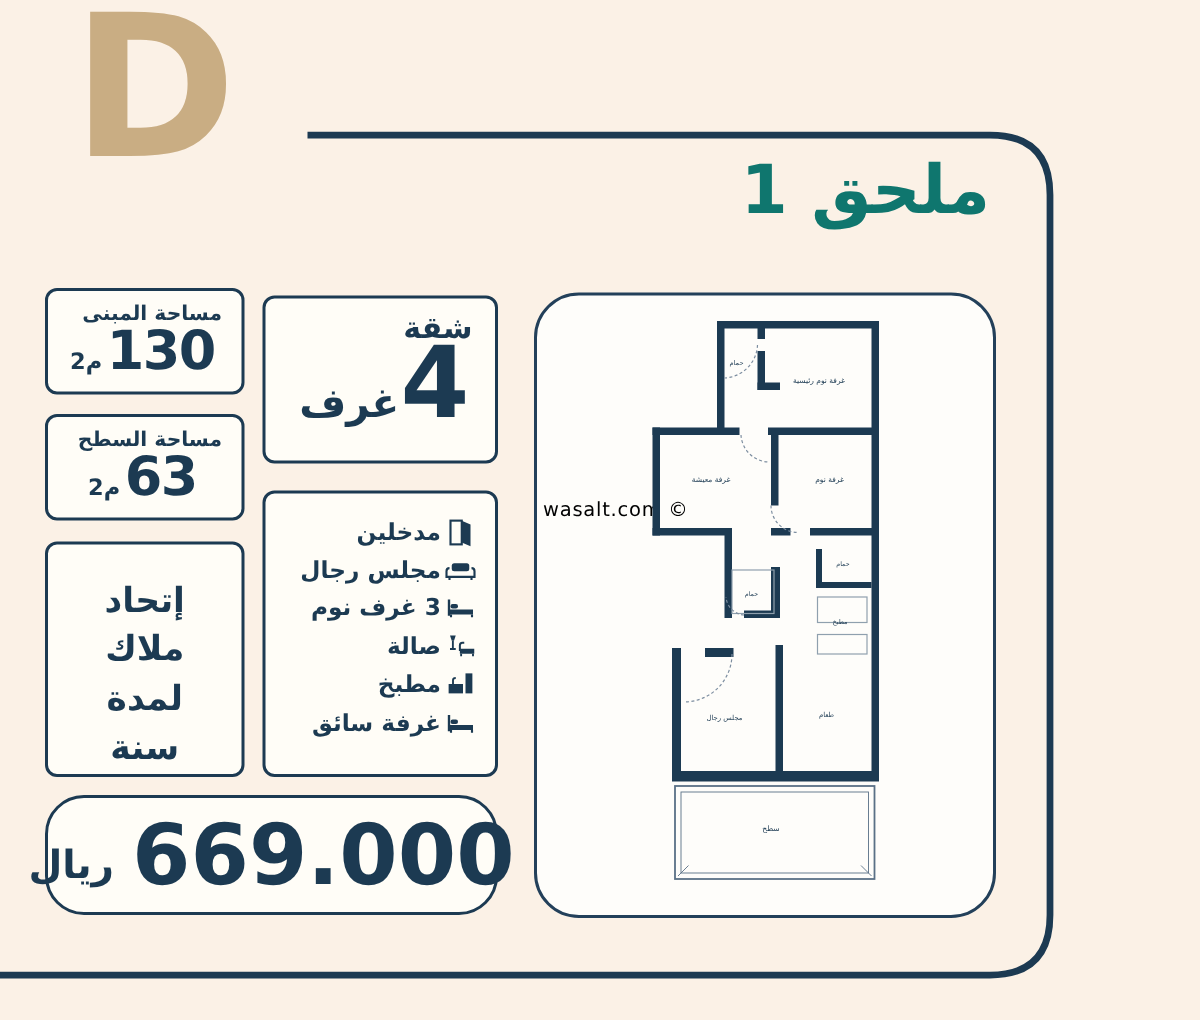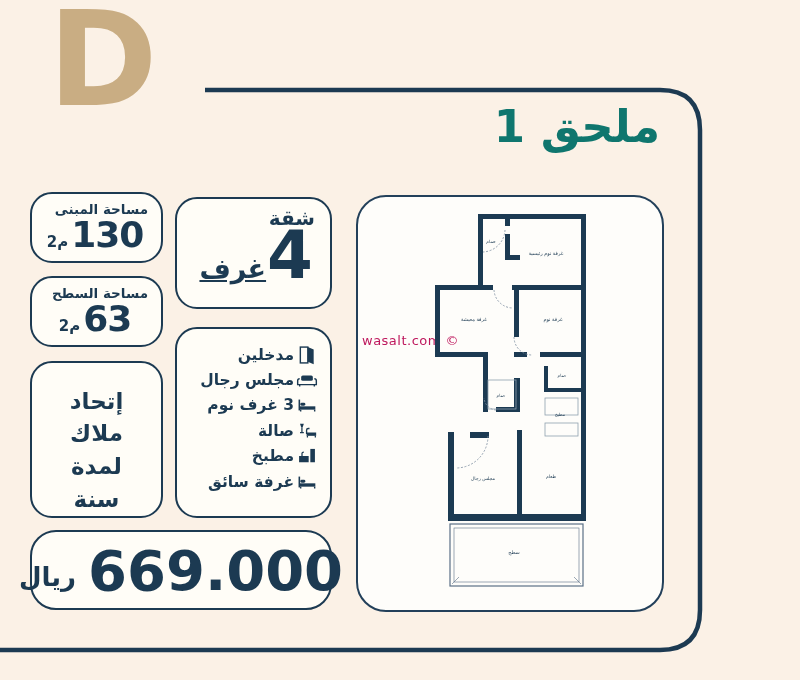--- a/index.html
+++ b/index.html
@@ -15,51 +15,51 @@
   
   .frame-svg{position:absolute;left:0;top:0;}
   
   .main-title{
     position:absolute;left:380px;top:100px;width:280px;text-align:right;
     font-size:45px;font-weight:bold;color:#0f766e;direction:rtl;
   }
   
   .pill{
     position:absolute;background:#fffdf7;border:2.5px solid #1c3a52;
-    border-radius:22px;box-sizing:border-box;direction:rtl;
+    border-radius:8px;box-sizing:border-box;direction:rtl;
   }
   .stat-box1{left:30px;top:192px;width:133px;height:71px;padding:7px 13px 0 10px;}
   .stat-box2{left:30px;top:276px;width:133px;height:71px;padding:7px 13px 0 10px;}
   .stat-label{font-size:13.5px;font-weight:bold;text-align:right;}
   .stat-value{display:flex;justify-content:center;align-items:baseline;gap:3px;margin-top:-3px;}
   .stat-num{font-size:36px;font-weight:bold;letter-spacing:-1px;}
   .stat-unit{font-size:15px;font-weight:bold;}
   .union-box{left:30px;top:361px;width:133px;height:157px;display:flex;flex-direction:column;
     justify-content:flex-end;align-items:center;}
   .union-line{font-size:23px;font-weight:bold;line-height:1.43;}
   .apt-box{left:175px;top:197px;width:157px;height:112px;padding:8px 15px 0 10px;}
   .apt-label{font-size:20px;font-weight:bold;text-align:right;line-height:1.1;}
   .apt-row{display:flex;align-items:baseline;gap:1px;margin-top:-8px;padding-right:2px;}
   .apt-num{font-size:66px;font-weight:bold;line-height:1.05;}
-  .apt-unit{font-size:27px;font-weight:bold;text-decoration:underline;}
+  .apt-unit{font-size:27px;font-weight:bold;}
   .amen-box{left:175px;top:327px;width:157px;height:191px;padding:13px 11px 0 8px;}
   .amen-row{display:flex;align-items:center;gap:1px;height:25.4px;}
   .amen-icon{flex:0 0 24px;display:flex;justify-content:center;}
   .amen-label{font-size:15.5px;font-weight:bold;white-space:nowrap;}
   .price-box{left:30px;top:530px;width:302px;height:80px;border-radius:26px;
     display:flex;justify-content:center;align-items:baseline;gap:12px;padding-top:6px;}
   .price-num{font-size:56px;font-weight:bold;letter-spacing:0px;}
   .price-cur{font-size:26px;font-weight:bold;position:relative;top:-4px;}
   
   .plan-card{
     position:absolute;left:356px;top:195px;width:308px;height:417px;
     background:#fefdfa;border:2px solid #23405a;border-radius:30px;box-sizing:border-box;
   }
   .watermark{
-    position:absolute;left:362px;top:333px;font-size:13px;color:#be185d;
+    position:absolute;left:362px;top:333px;font-size:13px;color:#000000;
     direction:ltr;letter-spacing:.5px;
   }
   .plan-svg{position:absolute;left:355px;top:195px;}
   .plan-svg text{font-family:"DejaVu Sans",sans-serif;fill:#1c3a52;}
 </style>
 </head>
 <body>
 
 <div class="canvas">
 

